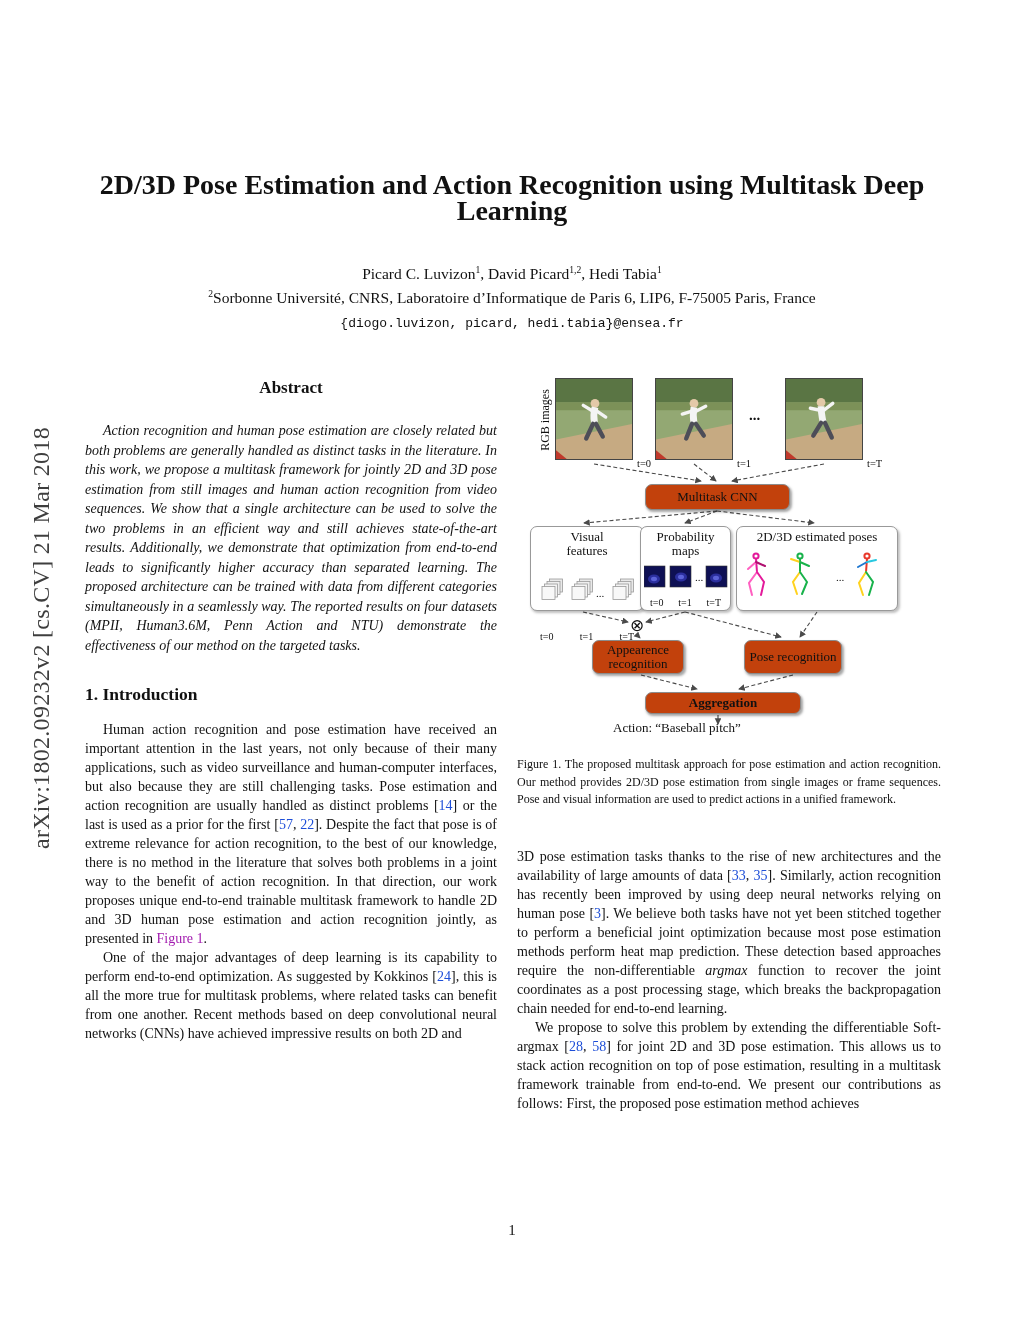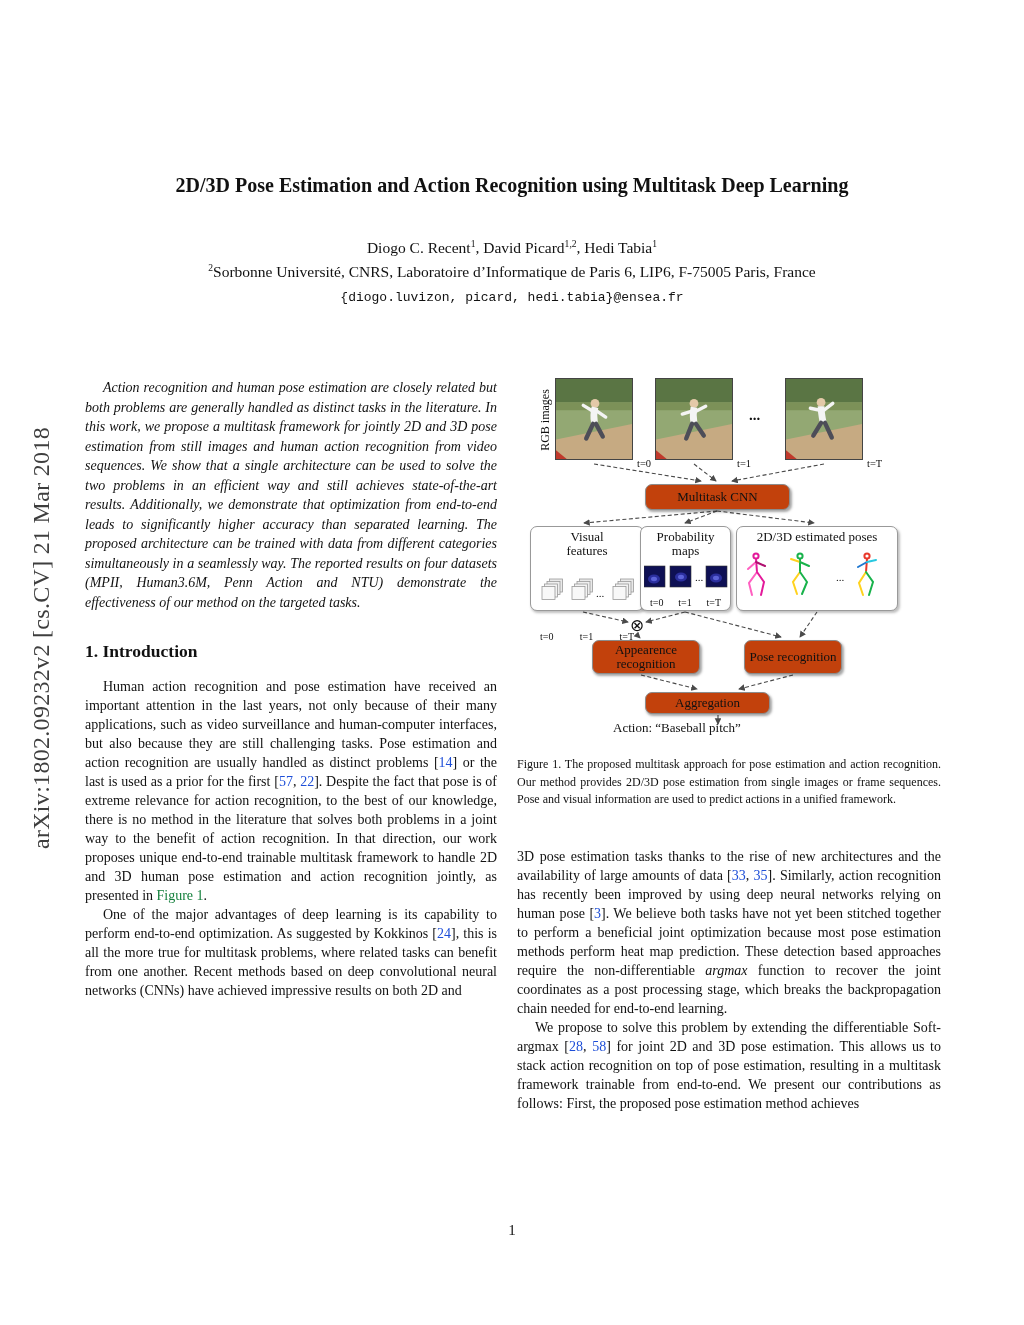--- a/index.html
+++ b/index.html
@@ -9,36 +9,36 @@
     background:#ffffff; color:#111;
     font-family:"Liberation Serif", serif;
     overflow:hidden;
   }
   .arxiv-stamp {
     position:absolute; left:41px; top:638px;
     transform:translate(-50%,-50%) rotate(-90deg);
     white-space:nowrap; font-size:24px; color:#3e3e3e; letter-spacing:0.3px;
   }
   .header { position:absolute; left:85px; top:172px; width:854px; text-align:center; }
-  .title { font-size:20px; font-weight:bold; line-height:26px; margin-bottom:38px; }
+  .title { font-size:28px; font-weight:bold; line-height:26px; margin-bottom:38px; }
   .authors { font-size:15.5px; line-height:24px; }
   .affil { font-size:15.5px; line-height:23.5px; }
   .email { margin-top:6px; font-family:"Liberation Mono", monospace; font-size:13px; }
   .seg-sup { vertical-align:super; font-size:0.62em; line-height:0; }
 
   .col { position:absolute; width:412px; font-size:14px; line-height:19px; text-align:justify; }
   .col-left { left:85px; top:378px; }
   .col-right { left:517px; top:374px; width:424px; }
   .abstract-heading { font-size:17px; font-weight:bold; text-align:center; margin-bottom:24px; }
   .abstract-text { font-style:italic; text-indent:18px; line-height:19.5px; }
   .section-heading { font-size:17.5px; font-weight:bold; text-align:left; margin-top:30px; margin-bottom:16px; }
   .body-par { text-indent:18px; }
   .body-par.no-indent { text-indent:0; }
   .seg-cite { color:#1d4ed8; }
-  .seg-figref { color:#15803d; }
+  .seg-figref { color:#a21caf; }
   .seg-bold { font-weight:normal; }
   .seg-italic { font-style:italic; }
   .caption { font-size:12px; line-height:17.5px; margin-top:10px; text-align:justify; }
   .after-figure { margin-top:38px; }
   .page-number { position:absolute; top:1222px; left:0; width:100%; text-align:center; font-size:15px; }
 
   
   .figure { position:relative; width:424px; height:372px; text-align:left; }
   .figure text { font-family:"Liberation Serif", serif; }
   .arrow-layer { position:absolute; left:0; top:0; z-index:0; }
@@ -54,23 +54,23 @@
   .frame-label-1 { left:120px; } .frame-label-2 { left:220px; } .frame-label-3 { left:350px; }
   .fig-ellipsis-top { position:absolute; left:232px; top:32px; font-size:15px; font-weight:bold; z-index:1; }
 
   .gbox {
     position:absolute; background:#c2410c; border:1px solid #8c8c8c; border-radius:7px;
     box-shadow:1.5px 2px 2.5px rgba(0,0,0,0.35);
     display:flex; align-items:center; justify-content:center;
     text-align:center; font-size:13px; line-height:14.5px; z-index:1;
   }
   .cnn-box { left:128px; top:110px; width:145px; height:26px; }
-  .appearance-box { left:75px; top:266px; width:108px; height:34px; }
+  .appearance-box { left:75px; top:266px; width:92px; height:34px; }
   .pose-box { left:227px; top:266px; width:98px; height:34px; }
-  .aggregation-box { left:128px; top:318px; width:125px; height:22px; }
+  .aggregation-box { left:128px; top:318px; width:156px; height:22px;font-weight:bold; }
 
   .wbox {
     position:absolute; top:152px; height:85px; background:#fff; border:1px solid #999; border-radius:7px;
     box-shadow:1.5px 2px 2.5px rgba(0,0,0,0.25); z-index:1;
     display:flex; flex-direction:column; align-items:center; padding:3px 4px 2px;
   }
   .vf-box { left:13px; width:114px;gap:20px; }
   .pm-box { left:123px; width:91px; }
   .poses-box { left:219px; width:162px; }
   .wbox-title { font-size:13px; line-height:13.5px; text-align:center; }
@@ -84,26 +84,27 @@
 </style>
 </head>
 <body>
 
 <div class="page">
 
   <div class="arxiv-stamp">arXiv:1802.09232v2  [cs.CV]  21 Mar 2018</div>
 
   <div class="header">
     <h1 class="title">2D/3D Pose Estimation and Action Recognition using Multitask Deep Learning</h1>
-    <div class="authors"><span>Diogo C. Recent</span><span class="seg-sup">1</span><span>, David Picard</span><span class="seg-sup">1,2</span><span>, Hedi Tabia</span><span class="seg-sup">1</span></div>
+    <div class="authors"><span>Picard C. Luvizon</span><span class="seg-sup">1</span><span>, David Picard</span><span class="seg-sup">1,2</span><span>, Hedi Tabia</span><span class="seg-sup">1</span></div>
     <div class="affil"><span class="seg-sup">2</span><span>Sorbonne Université, CNRS, Laboratoire d’Informatique de Paris 6, LIP6, F-75005 Paris, France</span></div>
     <div class="email">{diogo.luvizon, picard, hedi.tabia}@ensea.fr</div>
   </div>
 
   <div class="col col-left">
+    <h2 class="abstract-heading">Abstract</h2>
     <p class="abstract-text">Action recognition and human pose estimation are closely related but both problems are generally handled as distinct tasks in the literature. In this work, we propose a multitask framework for jointly 2D and 3D pose estimation from still images and human action recognition from video sequences. We show that a single architecture can be used to solve the two problems in an efficient way and still achieves state-of-the-art results. Additionally, we demonstrate that optimization from end-to-end leads to significantly higher accuracy than separated learning. The proposed architecture can be trained with data from different categories simultaneously in a seamlessly way. The reported results on four datasets (MPII, Human3.6M, Penn Action and NTU) demonstrate the effectiveness of our method on the targeted tasks.</p>
     <h2 class="section-heading">1. Introduction</h2>
     <p class="body-par"><span>Human action recognition and pose estimation have received an important attention in the last years, not only because of their many applications, such as video surveillance and human-computer interfaces, but also because they are still challenging tasks. Pose estimation and action recognition are usually handled as distinct problems [</span><span class="seg-cite">14</span><span>] or the last is used as a prior for the first [</span><span class="seg-cite">57</span><span>, </span><span class="seg-cite">22</span><span>]. Despite the fact that pose is of extreme relevance for action recognition, to the best of our knowledge, there is no method in the literature that solves both problems in a joint way to the benefit of action recognition. In that direction, our work proposes unique end-to-end trainable multitask framework to handle 2D and 3D human pose estimation and action recognition jointly, as presented in </span><span class="seg-figref">Figure 1</span><span>.</span></p>
     <p class="body-par"><span>One of the major advantages of deep learning is its capability to perform end-to-end optimization. As suggested by Kokkinos [</span><span class="seg-cite">24</span><span>], this is all the more true for multitask problems, where related tasks can benefit from one another. Recent methods based on deep convolutional neural networks (CNNs) have achieved impressive results on both 2D and</span></p>
   </div>
 
   <div class="col col-right">
 
     <figure class="figure">
 

